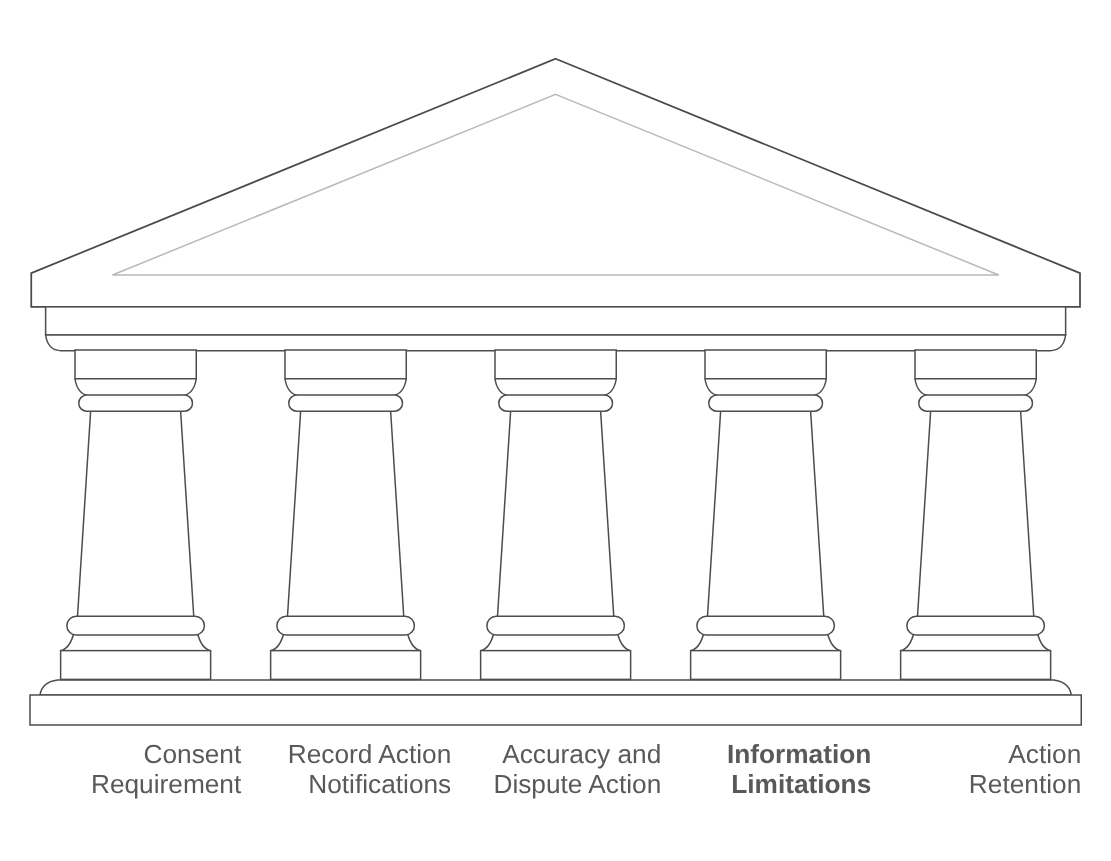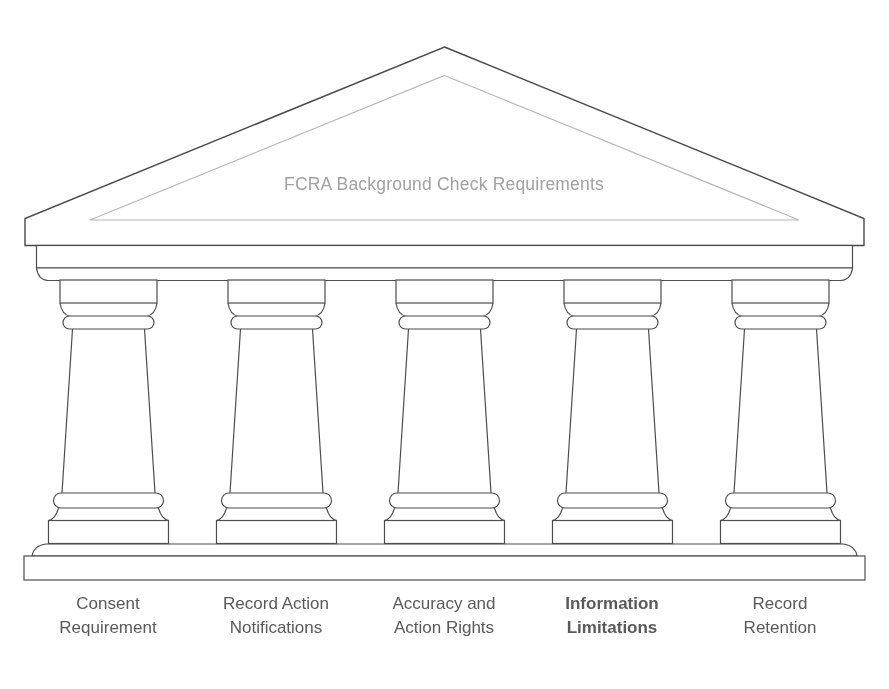--- a/index.html
+++ b/index.html
@@ -28,22 +28,22 @@
     text-align: center;
     font-size: 17.5px;
     line-height: 22px;
     color: #a1a1a1;
     letter-spacing: 0.2px;
   }
   .pillar-label {
     position: absolute;
     top: 592px;
     width: 170px;
-    text-align: center;
-    font-size: 17px;
+    text-align: right;
+    font-size: 21px;
     line-height: 24px;
     color: #595959;
     white-space: pre-line;
   }
   .pillar-label.c1 { left: 23px; }
   .pillar-label.c2 { left: 191px; }
   .pillar-label.c3 { left: 359px; }
   .pillar-label.c4 { left: 527px; font-weight: bold; }
   .pillar-label.c5 { left: 695px; }
 
@@ -122,28 +122,27 @@
         <rect class="outline" x="-45.5" y="316" width="91" height="13" rx="6.5"></rect>
         <path class="outline-line" d="M-49,505 C-51,513 -54,519.5 -60,520.5 M49,505 C51,513 54,519.5 60,520.5"></path>
         <rect class="outline" x="-55" y="493" width="110" height="15" rx="7.5"></rect>
         <rect class="outline" x="-48.5" y="280" width="97" height="23"></rect>
         <rect class="outline" x="-60" y="520.5" width="120" height="23"></rect>
       </g>
 
     </g>
   </svg>
 
-  <div class="pediment-title">FCRA Background Check Requirements</div>
 
   <div>
     <div class="pillar-label c1">Consent
 Requirement</div>
     <div class="pillar-label c2">Record Action
 Notifications</div>
     <div class="pillar-label c3">Accuracy and
-Action Rights</div>
+Dispute Action</div>
     <div class="pillar-label c4">Information
 Limitations</div>
-    <div class="pillar-label c5">Record
+    <div class="pillar-label c5">Action
 Retention</div>
   </div>
 
 </div>
 
 </body></html>

